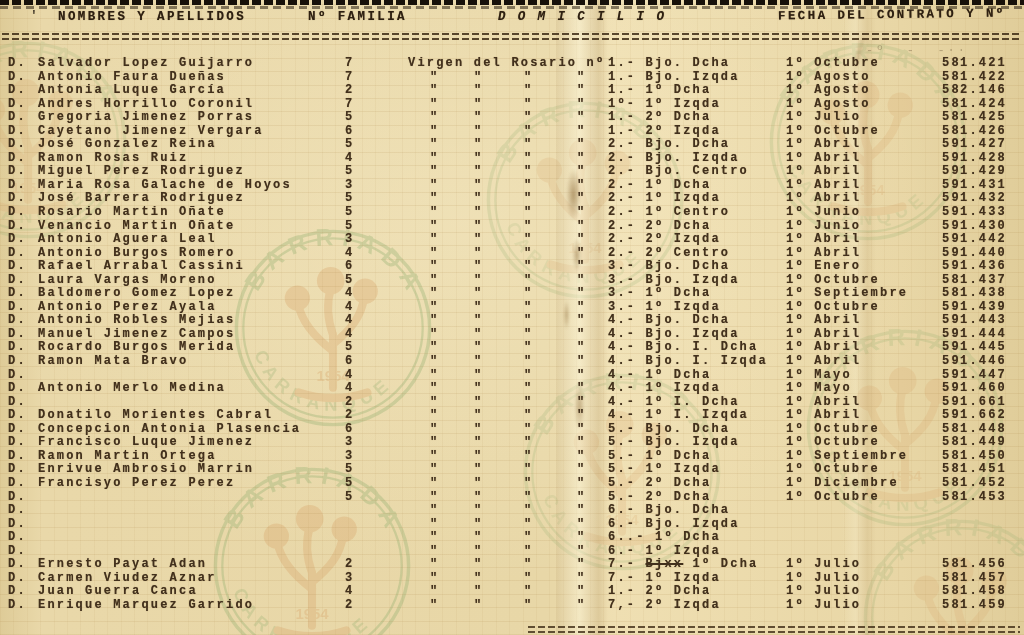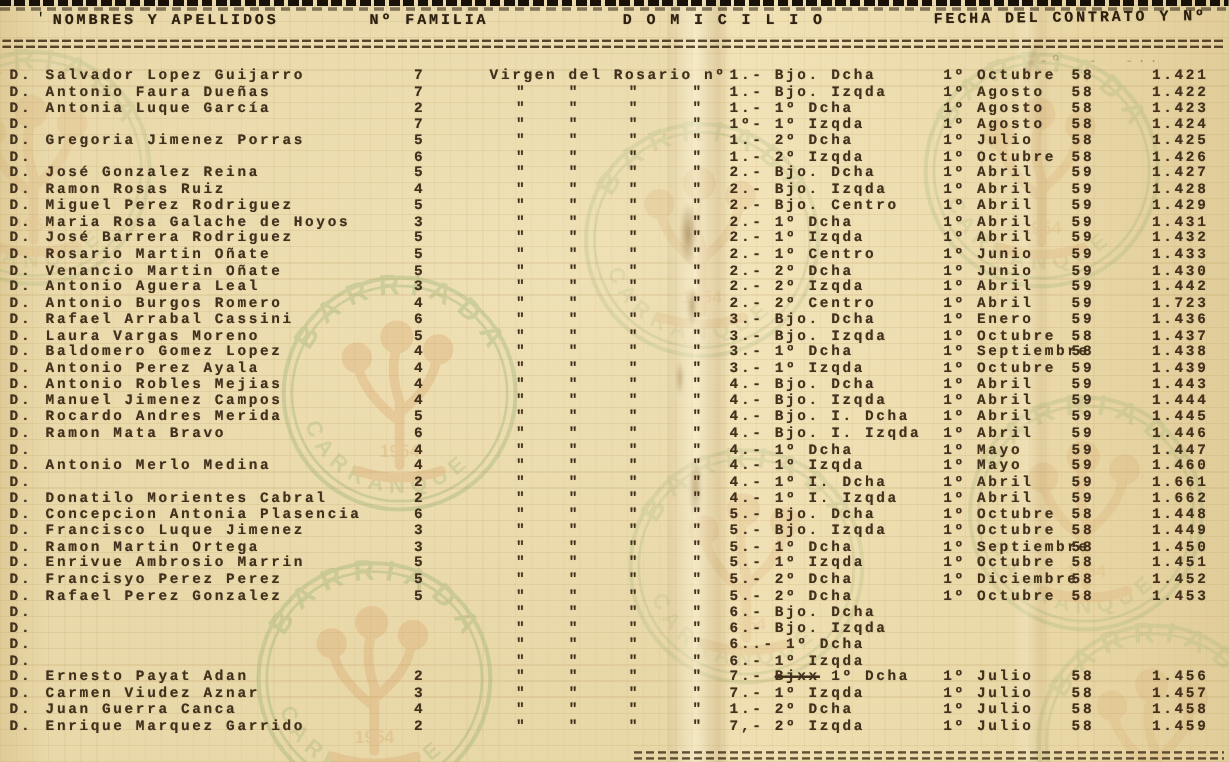--- a/index.html
+++ b/index.html
@@ -39,44 +39,44 @@
     background:
       repeating-linear-gradient(90deg,#3e2b15 0 7px, rgba(62,43,21,0) 7px 10px) 0 0/100% 2px no-repeat,
       repeating-linear-gradient(90deg,#3e2b15 0 7px, rgba(62,43,21,0) 7px 10px) 0 5px/100% 2px no-repeat;}
   .dash-bottom{position:absolute;z-index:3;top:626px;left:528px;right:4px;height:8px;opacity:.8;
     background:
       repeating-linear-gradient(90deg,#3e2b15 0 7px, rgba(62,43,21,0) 7px 10px) 0 0/100% 2px no-repeat,
       repeating-linear-gradient(90deg,#3e2b15 0 7px, rgba(62,43,21,0) 7px 10px) 0 5px/100% 2px no-repeat;}
 
   .h-label{position:absolute;z-index:4;top:10px;font-size:12.5px;font-weight:700;
     letter-spacing:2.4px;color:#2e2011;text-shadow:0 0 .8px rgba(46,32,17,.6);white-space:pre;}
-  .hl1{left:44px;}
+  .hl1{left:58px;}
   .hl2{left:308px;}
-  .hl3{left:519px;}
+  .hl3{left:498px;font-style:italic;}
   .hl4{left:778px;top:8px;transform:rotate(-.7deg);}
 
   .stray{position:absolute;z-index:4;left:30px;top:8px;font-size:13px;color:#1d150c;}
   .ghost{position:absolute;z-index:4;left:866px;top:44px;font-size:12px;letter-spacing:3px;
     color:#5a452a;opacity:.35;filter:blur(.4px);white-space:pre;}
 
   .rows{position:absolute;z-index:4;top:57px;left:0;width:1024px;}
   .row{position:relative;height:13.55px;}
   .cell{position:absolute;top:0;font-size:12px;line-height:13.55px;font-weight:700;
     letter-spacing:2.2px;color:#42301c;text-shadow:0 0 .7px rgba(66,48,28,.55);white-space:pre;}
   .c-d{left:8px;}
   .c-name{left:38px;}
   .c-fam{left:345px;}
   .c-street{left:408px;}
   .c-dit1{left:430px;}
   .c-dit2{left:474px;}
   .c-dit3{left:524px;}
   .c-dit4{left:577px;}
   .c-addr{left:608px;}
   .c-date{left:786px;}
-  .c-year{left:893px;}
+  .c-year{left:942px;}
   .c-num{left:960px;}
   .c-addr s{text-decoration-thickness:2px;font-weight:800;}
 </style>
 </head>
 <body>
 
 <div class="scan">
 
   <svg class="wm" width="1024" height="635" viewBox="0 0 1024 635" aria-hidden="true">
     <defs>
@@ -172,25 +172,26 @@
       <span class="cell c-name">Antonia Luque García</span>
       <span class="cell c-fam">2</span>
       <span class="cell c-street"></span>
       <span class="cell c-dit1">"</span>
       <span class="cell c-dit2">"</span>
       <span class="cell c-dit3">"</span>
       <span class="cell c-dit4">"</span>
       <span class="cell c-addr">1.- 1º Dcha</span>
       <span class="cell c-date">1º Agosto</span>
       <span class="cell c-year">58</span>
-      <span class="cell c-num">1.423</span>
-    </div>
-
-    <div class="row">
-      <span class="cell c-d">D.</span>
+      <span class="cell c-num">2.146</span>
+    </div>
+
+    <div class="row">
+      <span class="cell c-d">D.</span>
+      <span class="cell c-name">Andres Horrillo Coronil</span>
       <span class="cell c-fam">7</span>
       <span class="cell c-street"></span>
       <span class="cell c-dit1">"</span>
       <span class="cell c-dit2">"</span>
       <span class="cell c-dit3">"</span>
       <span class="cell c-dit4">"</span>
       <span class="cell c-addr">1º- 1º Izqda</span>
       <span class="cell c-date">1º Agosto</span>
       <span class="cell c-year">58</span>
       <span class="cell c-num">1.424</span>
@@ -206,20 +207,21 @@
       <span class="cell c-dit3">"</span>
       <span class="cell c-dit4">"</span>
       <span class="cell c-addr">1.- 2º Dcha</span>
       <span class="cell c-date">1º Julio</span>
       <span class="cell c-year">58</span>
       <span class="cell c-num">1.425</span>
     </div>
 
     <div class="row">
       <span class="cell c-d">D.</span>
+      <span class="cell c-name">Cayetano Jimenez Vergara</span>
       <span class="cell c-fam">6</span>
       <span class="cell c-street"></span>
       <span class="cell c-dit1">"</span>
       <span class="cell c-dit2">"</span>
       <span class="cell c-dit3">"</span>
       <span class="cell c-dit4">"</span>
       <span class="cell c-addr">1.- 2º Izqda</span>
       <span class="cell c-date">1º Octubre</span>
       <span class="cell c-year">58</span>
       <span class="cell c-num">1.426</span>
@@ -350,21 +352,21 @@
       <span class="cell c-name">Antonio Burgos Romero</span>
       <span class="cell c-fam">4</span>
       <span class="cell c-street"></span>
       <span class="cell c-dit1">"</span>
       <span class="cell c-dit2">"</span>
       <span class="cell c-dit3">"</span>
       <span class="cell c-dit4">"</span>
       <span class="cell c-addr">2.- 2º Centro</span>
       <span class="cell c-date">1º Abril</span>
       <span class="cell c-year">59</span>
-      <span class="cell c-num">1.723</span>
+      <span class="cell c-num">1.440</span>
     </div>
 
     <div class="row">
       <span class="cell c-d">D.</span>
       <span class="cell c-name">Rafael Arrabal Cassini</span>
       <span class="cell c-fam">6</span>
       <span class="cell c-street"></span>
       <span class="cell c-dit1">"</span>
       <span class="cell c-dit2">"</span>
       <span class="cell c-dit3">"</span>
@@ -445,21 +447,21 @@
       <span class="cell c-dit3">"</span>
       <span class="cell c-dit4">"</span>
       <span class="cell c-addr">4.- Bjo. Izqda</span>
       <span class="cell c-date">1º Abril</span>
       <span class="cell c-year">59</span>
       <span class="cell c-num">1.444</span>
     </div>
 
     <div class="row">
       <span class="cell c-d">D.</span>
-      <span class="cell c-name">Rocardo Andres Merida</span>
+      <span class="cell c-name">Rocardo Burgos Merida</span>
       <span class="cell c-fam">5</span>
       <span class="cell c-street"></span>
       <span class="cell c-dit1">"</span>
       <span class="cell c-dit2">"</span>
       <span class="cell c-dit3">"</span>
       <span class="cell c-dit4">"</span>
       <span class="cell c-addr">4.- Bjo. I. Dcha</span>
       <span class="cell c-date">1º Abril</span>
       <span class="cell c-year">59</span>
       <span class="cell c-num">1.445</span>
@@ -608,21 +610,20 @@
       <span class="cell c-dit3">"</span>
       <span class="cell c-dit4">"</span>
       <span class="cell c-addr">5.- 2º Dcha</span>
       <span class="cell c-date">1º Diciembre</span>
       <span class="cell c-year">58</span>
       <span class="cell c-num">1.452</span>
     </div>
 
     <div class="row">
       <span class="cell c-d">D.</span>
-      <span class="cell c-name">Rafael Perez Gonzalez</span>
       <span class="cell c-fam">5</span>
       <span class="cell c-street"></span>
       <span class="cell c-dit1">"</span>
       <span class="cell c-dit2">"</span>
       <span class="cell c-dit3">"</span>
       <span class="cell c-dit4">"</span>
       <span class="cell c-addr">5.- 2º Dcha</span>
       <span class="cell c-date">1º Octubre</span>
       <span class="cell c-year">58</span>
       <span class="cell c-num">1.453</span>

